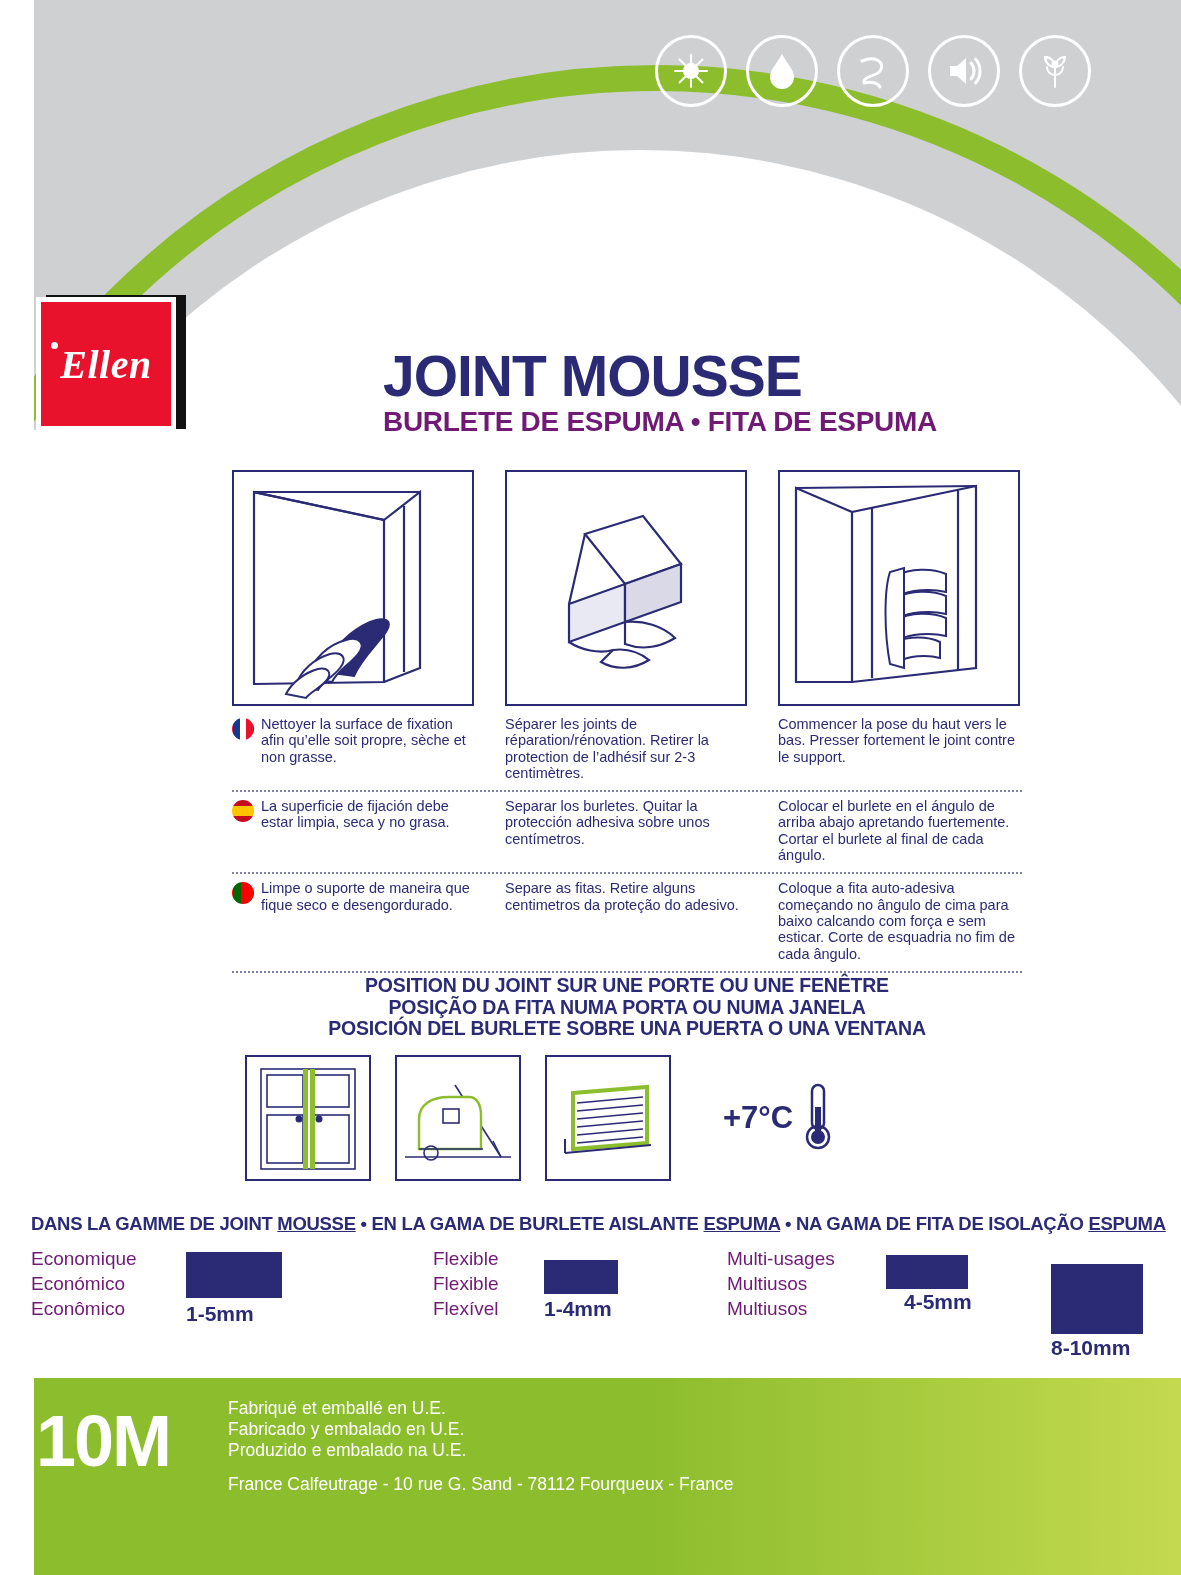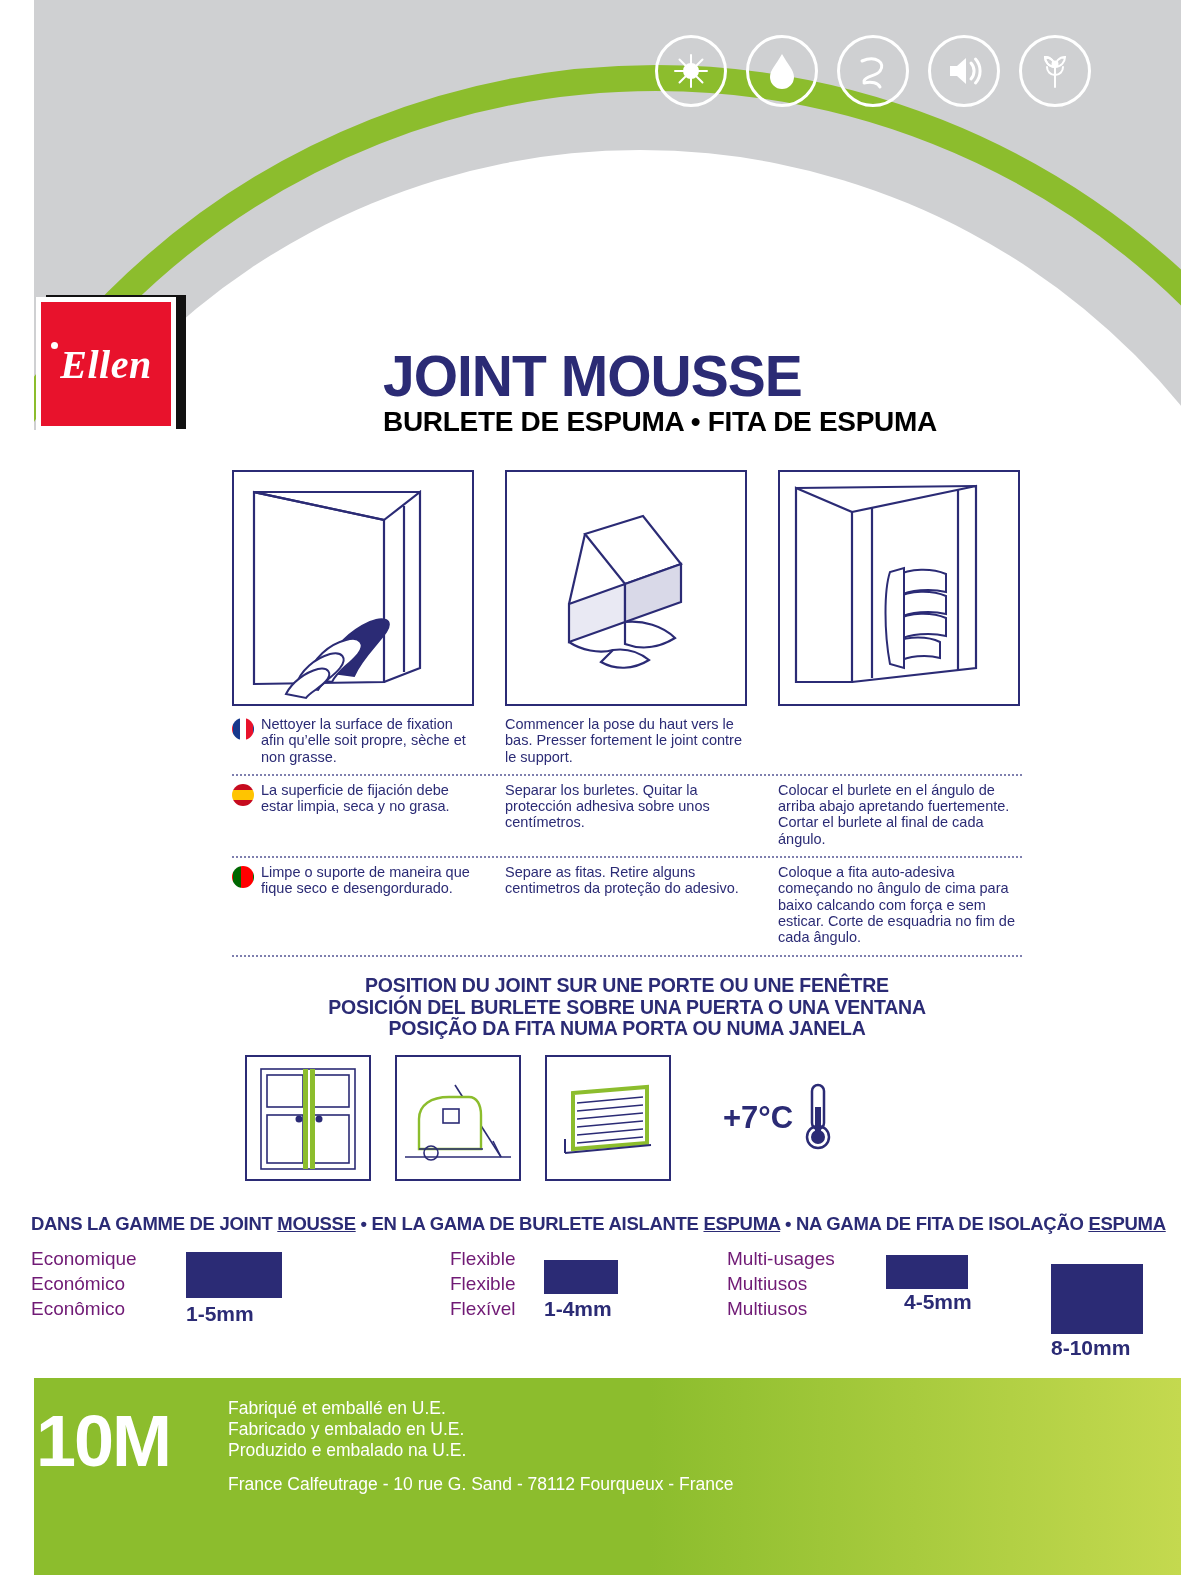--- a/index.html
+++ b/index.html
@@ -32,21 +32,21 @@
        border:5px solid #fff;box-sizing:border-box;display:flex;align-items:center;justify-content:center;margin-top:12px;}
   .logo-text{font-family:"Liberation Serif",serif;font-style:italic;font-weight:bold;
        color:#fff;font-size:40px;letter-spacing:.5px;}
   .logo-dot{position:absolute;left:10px;top:40px;width:7px;height:7px;background:#fff;border-radius:50%;}
 
   
   .title{position:absolute;left:383px;top:348px;z-index:7;}
   .title h1{margin:0;font-size:57px;line-height:56px;font-weight:bold;letter-spacing:-1px;
        color:#2b2b75;font-family:"Liberation Sans",sans-serif;}
   .title h2{margin:4px 0 0;font-size:28px;line-height:28px;font-weight:bold;
-       letter-spacing:-.3px;color:#000000;}
+       letter-spacing:-.3px;color:#701a75;}
 
   
   .steps{position:absolute;left:232px;top:470px;width:790px;display:flex;gap:31px;z-index:7;}
   .step-box{width:242px;height:236px;border:2px solid #2b2b75;background:#fff;box-sizing:border-box;
        position:relative;overflow:hidden;}
 
   
   .instr{position:absolute;left:232px;top:710px;width:790px;z-index:7;}
   .irow{display:flex;gap:31px;padding:6px 0 9px;border-bottom:2px dotted #7e7fae;}
   .irow:last-child{border-bottom:2px dotted #7e7fae;}
@@ -204,20 +204,23 @@
   </div>
 </div>
 
 <div class="instr">
   <div class="irow">
     <div class="icell">
       <span class="flag fr"></span>
       <span>Nettoyer la surface de fixation afin qu’elle soit propre, sèche et non grasse.</span>
     </div>
     <div class="icell">
+      <span>Séparer les joints de réparation/rénovation. Retirer la protection de l’adhésif sur 2-3 centimètres.</span>
+    </div>
+    <div class="icell">
       <span>Commencer la pose du haut vers le bas. Presser fortement le joint contre le support.</span>
     </div>
   </div>
   <div class="irow">
     <div class="icell">
       <span class="flag es"></span>
       <span>La superficie de fijación debe estar limpia, seca y no grasa.</span>
     </div>
     <div class="icell">
       <span>Separar los burletes. Quitar la protección adhesiva sobre unos centímetros.</span>
@@ -235,22 +238,22 @@
       <span>Separe as fitas. Retire alguns centimetros da proteção do adesivo.</span>
     </div>
     <div class="icell">
       <span>Coloque a fita auto-adesiva começando no ângulo de cima para baixo calcando com força e sem esticar. Corte de esquadria no fim de cada ângulo.</span>
     </div>
   </div>
 </div>
 
 <div class="pos-head">
   <div>POSITION DU JOINT SUR UNE PORTE OU UNE FENÊTRE</div>
+  <div>POSIÇÃO DA FITA NUMA PORTA OU NUMA JANELA</div>
   <div>POSICIÓN DEL BURLETE SOBRE UNA PUERTA O UNA VENTANA</div>
-  <div>POSIÇÃO DA FITA NUMA PORTA OU NUMA JANELA</div>
 </div>
 
 <div class="pos-boxes">
   <div class="pbox">
     <svg width="122" height="122" viewBox="0 0 122 122">
       <g fill="none" stroke="#2b2b75" stroke-width="1.6">
         <rect x="14" y="12" width="94" height="100"></rect>
         <rect x="20" y="18" width="36" height="32"></rect>
         <rect x="66" y="18" width="36" height="32"></rect>
         <rect x="20" y="58" width="36" height="48"></rect>
@@ -313,21 +316,21 @@
   <div class="rg" style="left:0;top:6px;">
     <div class="names">
       <div>Economique</div>
       <div>Económico</div>
       <div>Econômico</div>
     </div>
   </div>
   <div class="swatch" style="left:155px;top:12px;width:96px;height:46px;"></div>
   <div class="sw-label" style="left:155px;top:62px;">1-5mm</div>
 
-  <div class="rg" style="left:419px;top:6px;">
+  <div class="rg" style="left:402px;top:6px;">
     <div class="names">
       <div>Flexible</div>
       <div>Flexible</div>
       <div>Flexível</div>
     </div>
   </div>
   <div class="swatch" style="left:513px;top:20px;width:74px;height:34px;"></div>
   <div class="sw-label" style="left:513px;top:57px;">1-4mm</div>
 
   <div class="rg" style="left:696px;top:6px;">

